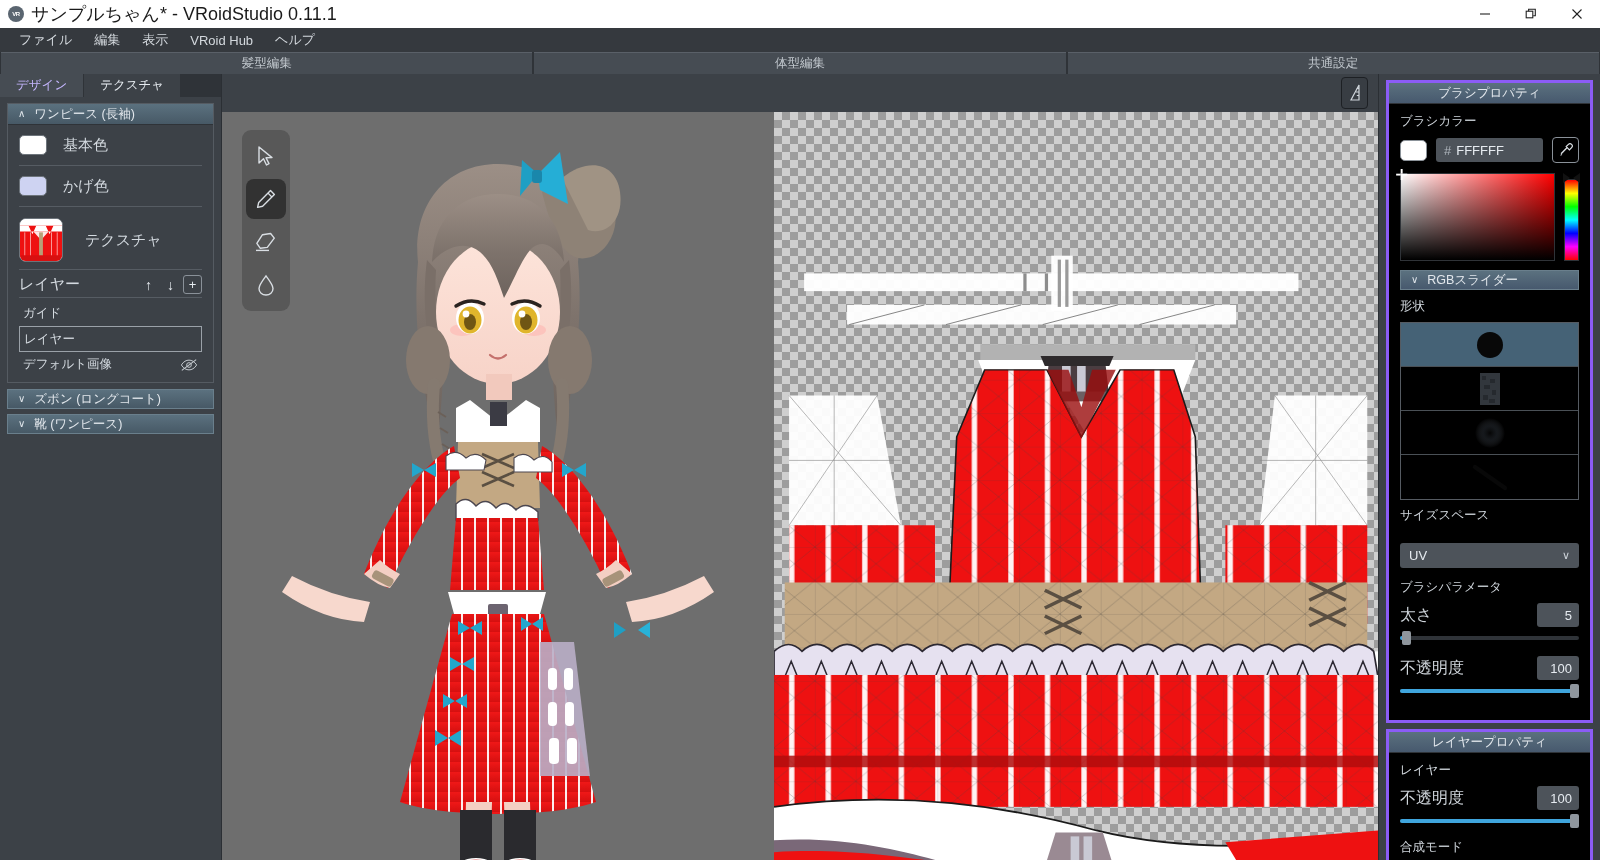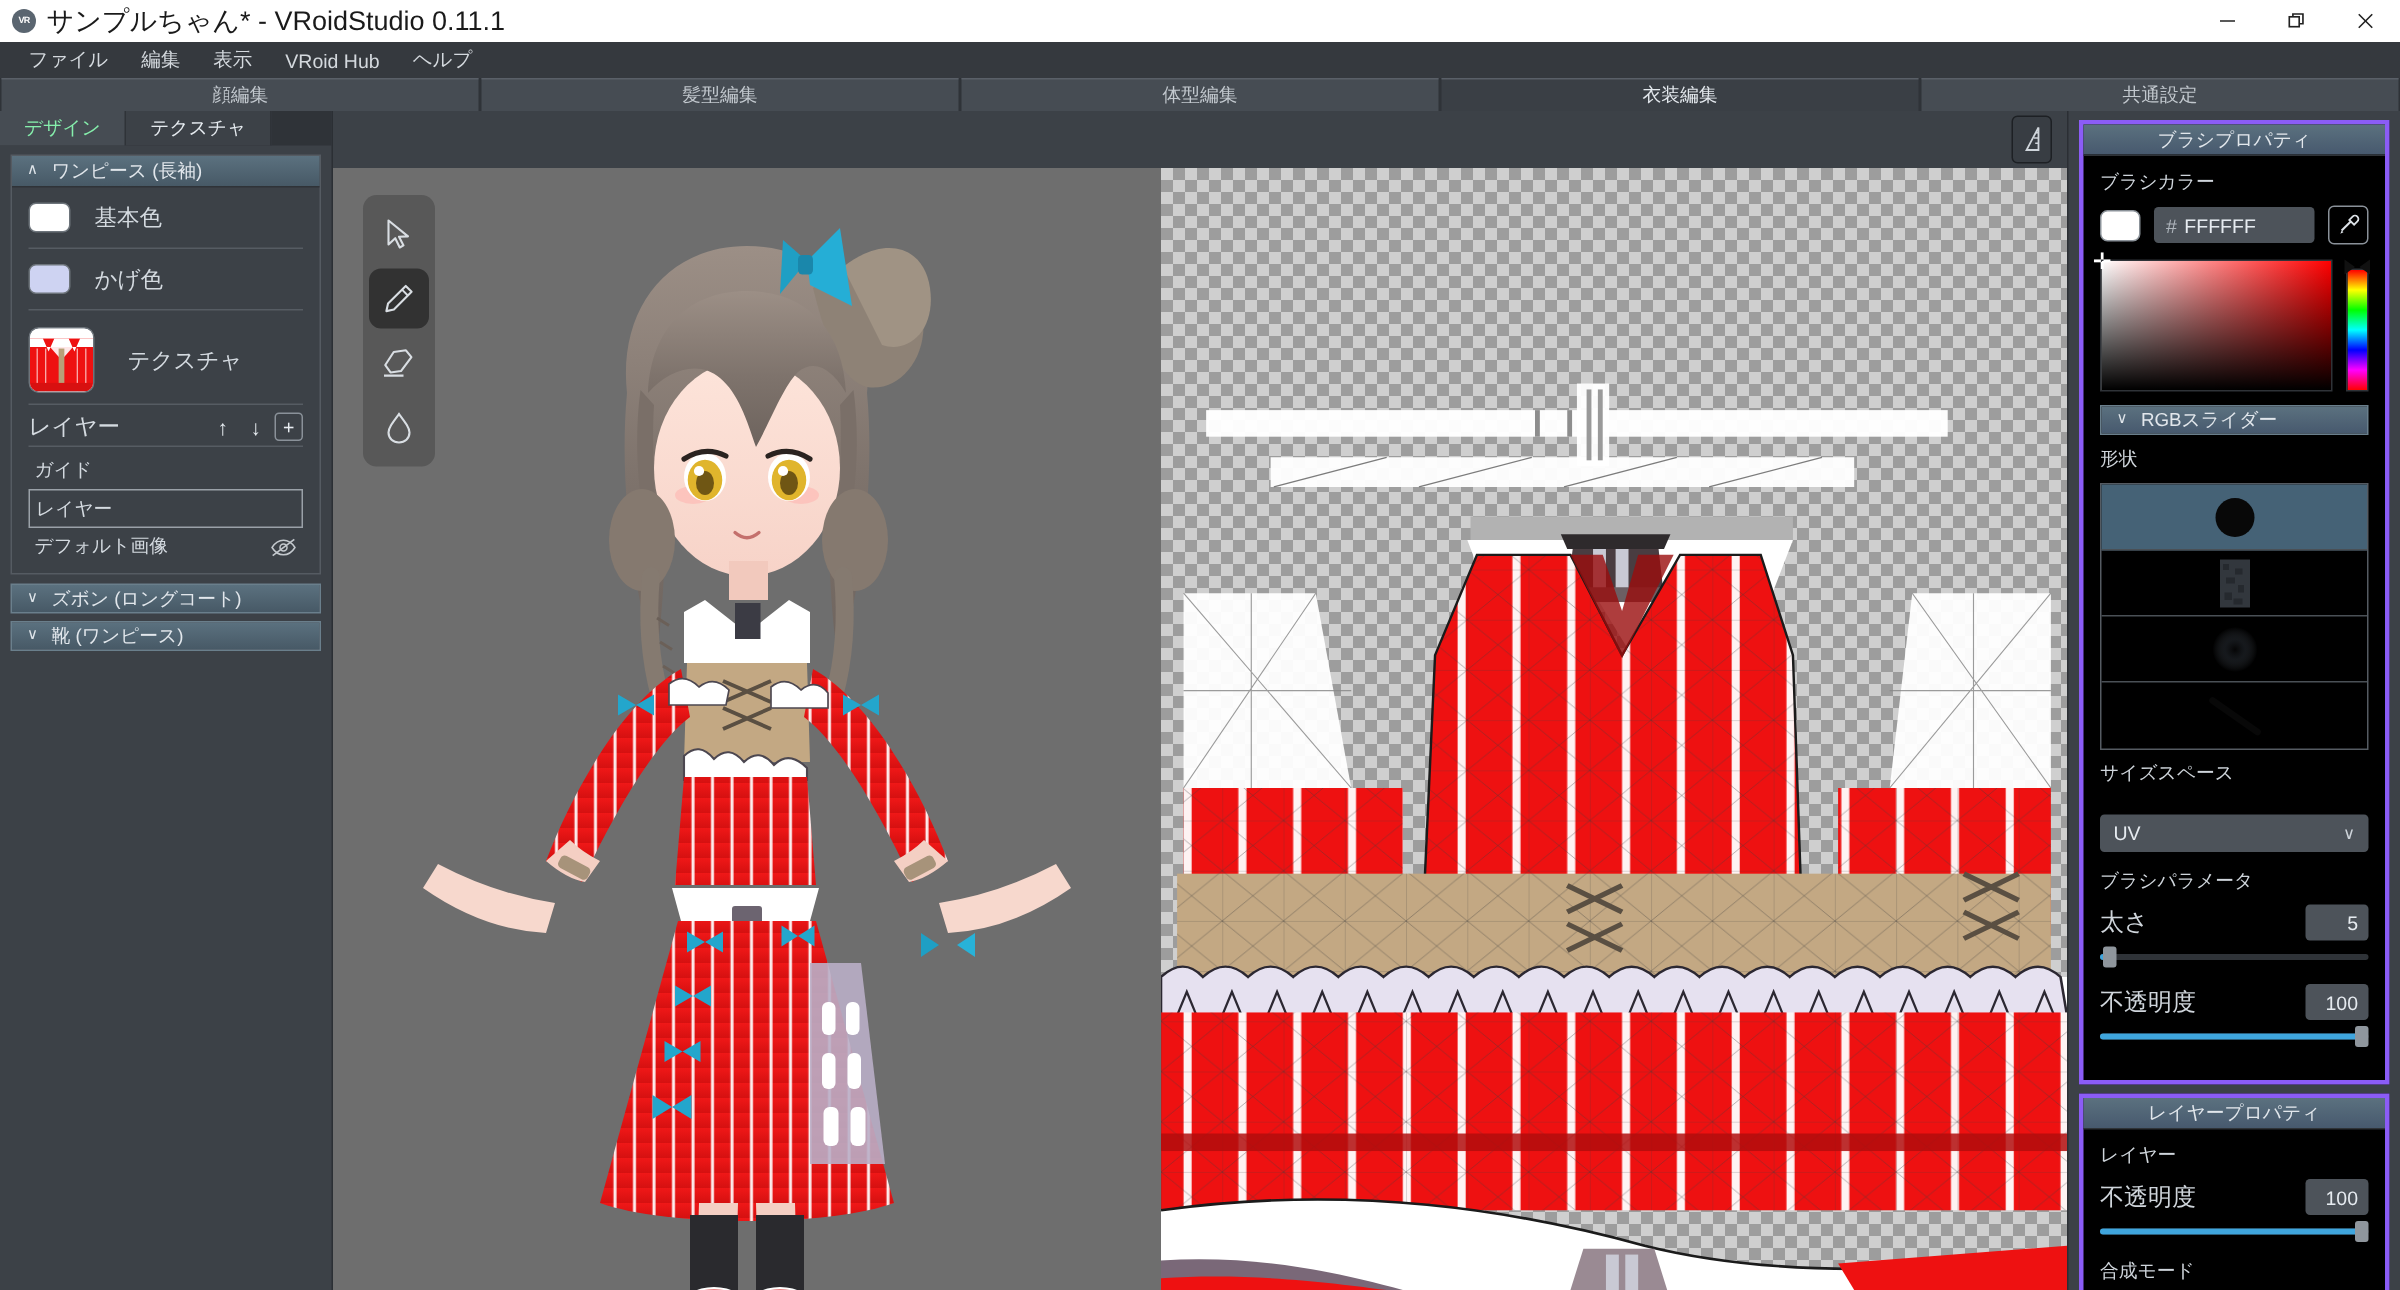--- a/index.html
+++ b/index.html
@@ -55,21 +55,21 @@
   .body { flex: 1 1 auto; display: flex; min-height: 0; }
 
   
   .leftpanel {
     width: 222px; flex: 0 0 222px; background: #3c4147;
     display: flex; flex-direction: column; border-right: 1px solid #2b2f34;
   }
   .subtabs { height: 23px; flex: 0 0 23px; display: flex; background: #2f3338; }
   .stab {
     padding: 0 16px; display: flex; align-items: center; font-size: 12.5px;
-    color: #86efac; background: #464c53; border-right: 1px solid #2f3338;
+    color: #c4b5fd; background: #464c53; border-right: 1px solid #2f3338;
   }
   .stab.active { background: #3c4147; color: #e6ebf0; }
   .lp-scroll { flex: 1 1 auto; overflow: hidden; padding: 6px 7px 0 7px; }
 
   .group { border: 1px solid #555b62; margin-bottom: 6px; background: #3c4147; }
   .group-hdr {
     height: 21px; display: flex; align-items: center; gap: 9px;
     padding: 0 10px; font-size: 12.5px; color: #e2e7ec;
     background: linear-gradient(#5b717f, #475966);
     border-bottom: 1px solid #2f3338;
@@ -290,24 +290,22 @@
 
   <div class="menubar">
     <div class="menu-item">ファイル</div>
     <div class="menu-item">編集</div>
     <div class="menu-item">表示</div>
     <div class="menu-item">VRoid Hub</div>
     <div class="menu-item">ヘルプ</div>
   </div>
 
   <div class="maintabs">
-    <div class="mtab">顔編集</div>
     <div class="mtab">髪型編集</div>
     <div class="mtab">体型編集</div>
-    <div class="mtab active">衣装編集</div>
     <div class="mtab">共通設定</div>
   </div>
 
   <div class="body">
 
     <div class="leftpanel">
       <div class="subtabs">
         <div class="stab">デザイン</div>
         <div class="stab active">テクスチャ</div>
       </div>

